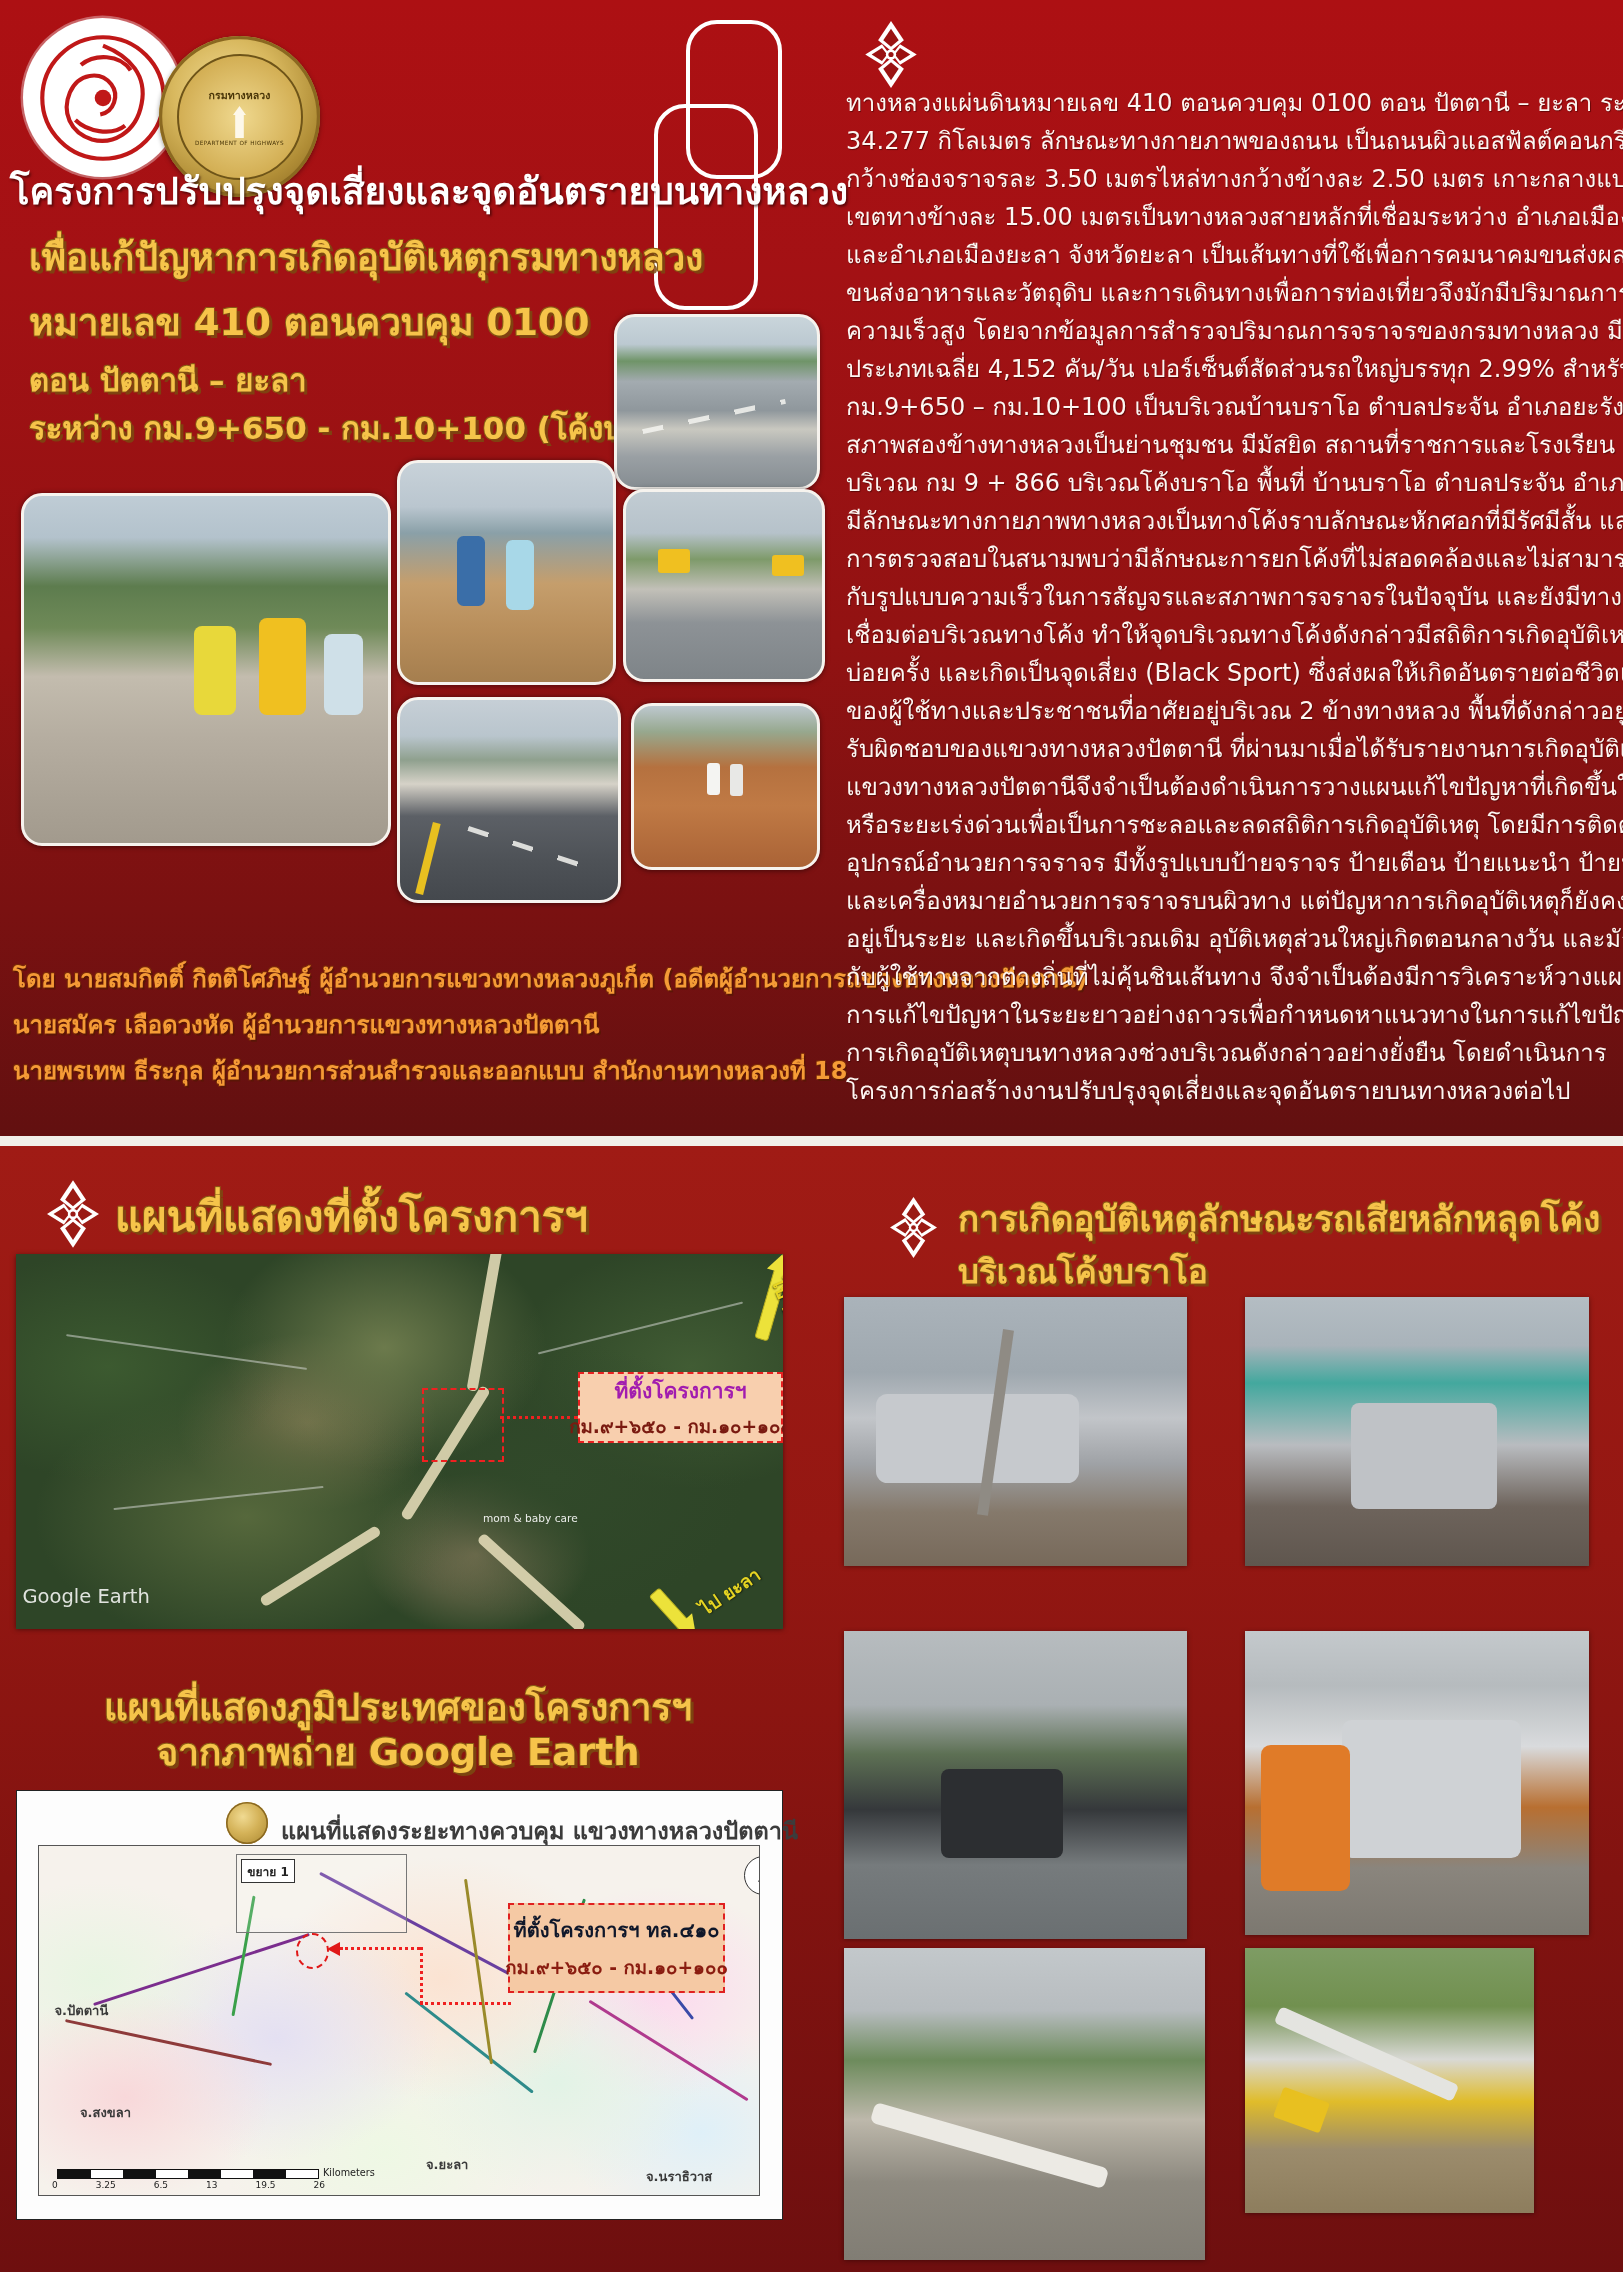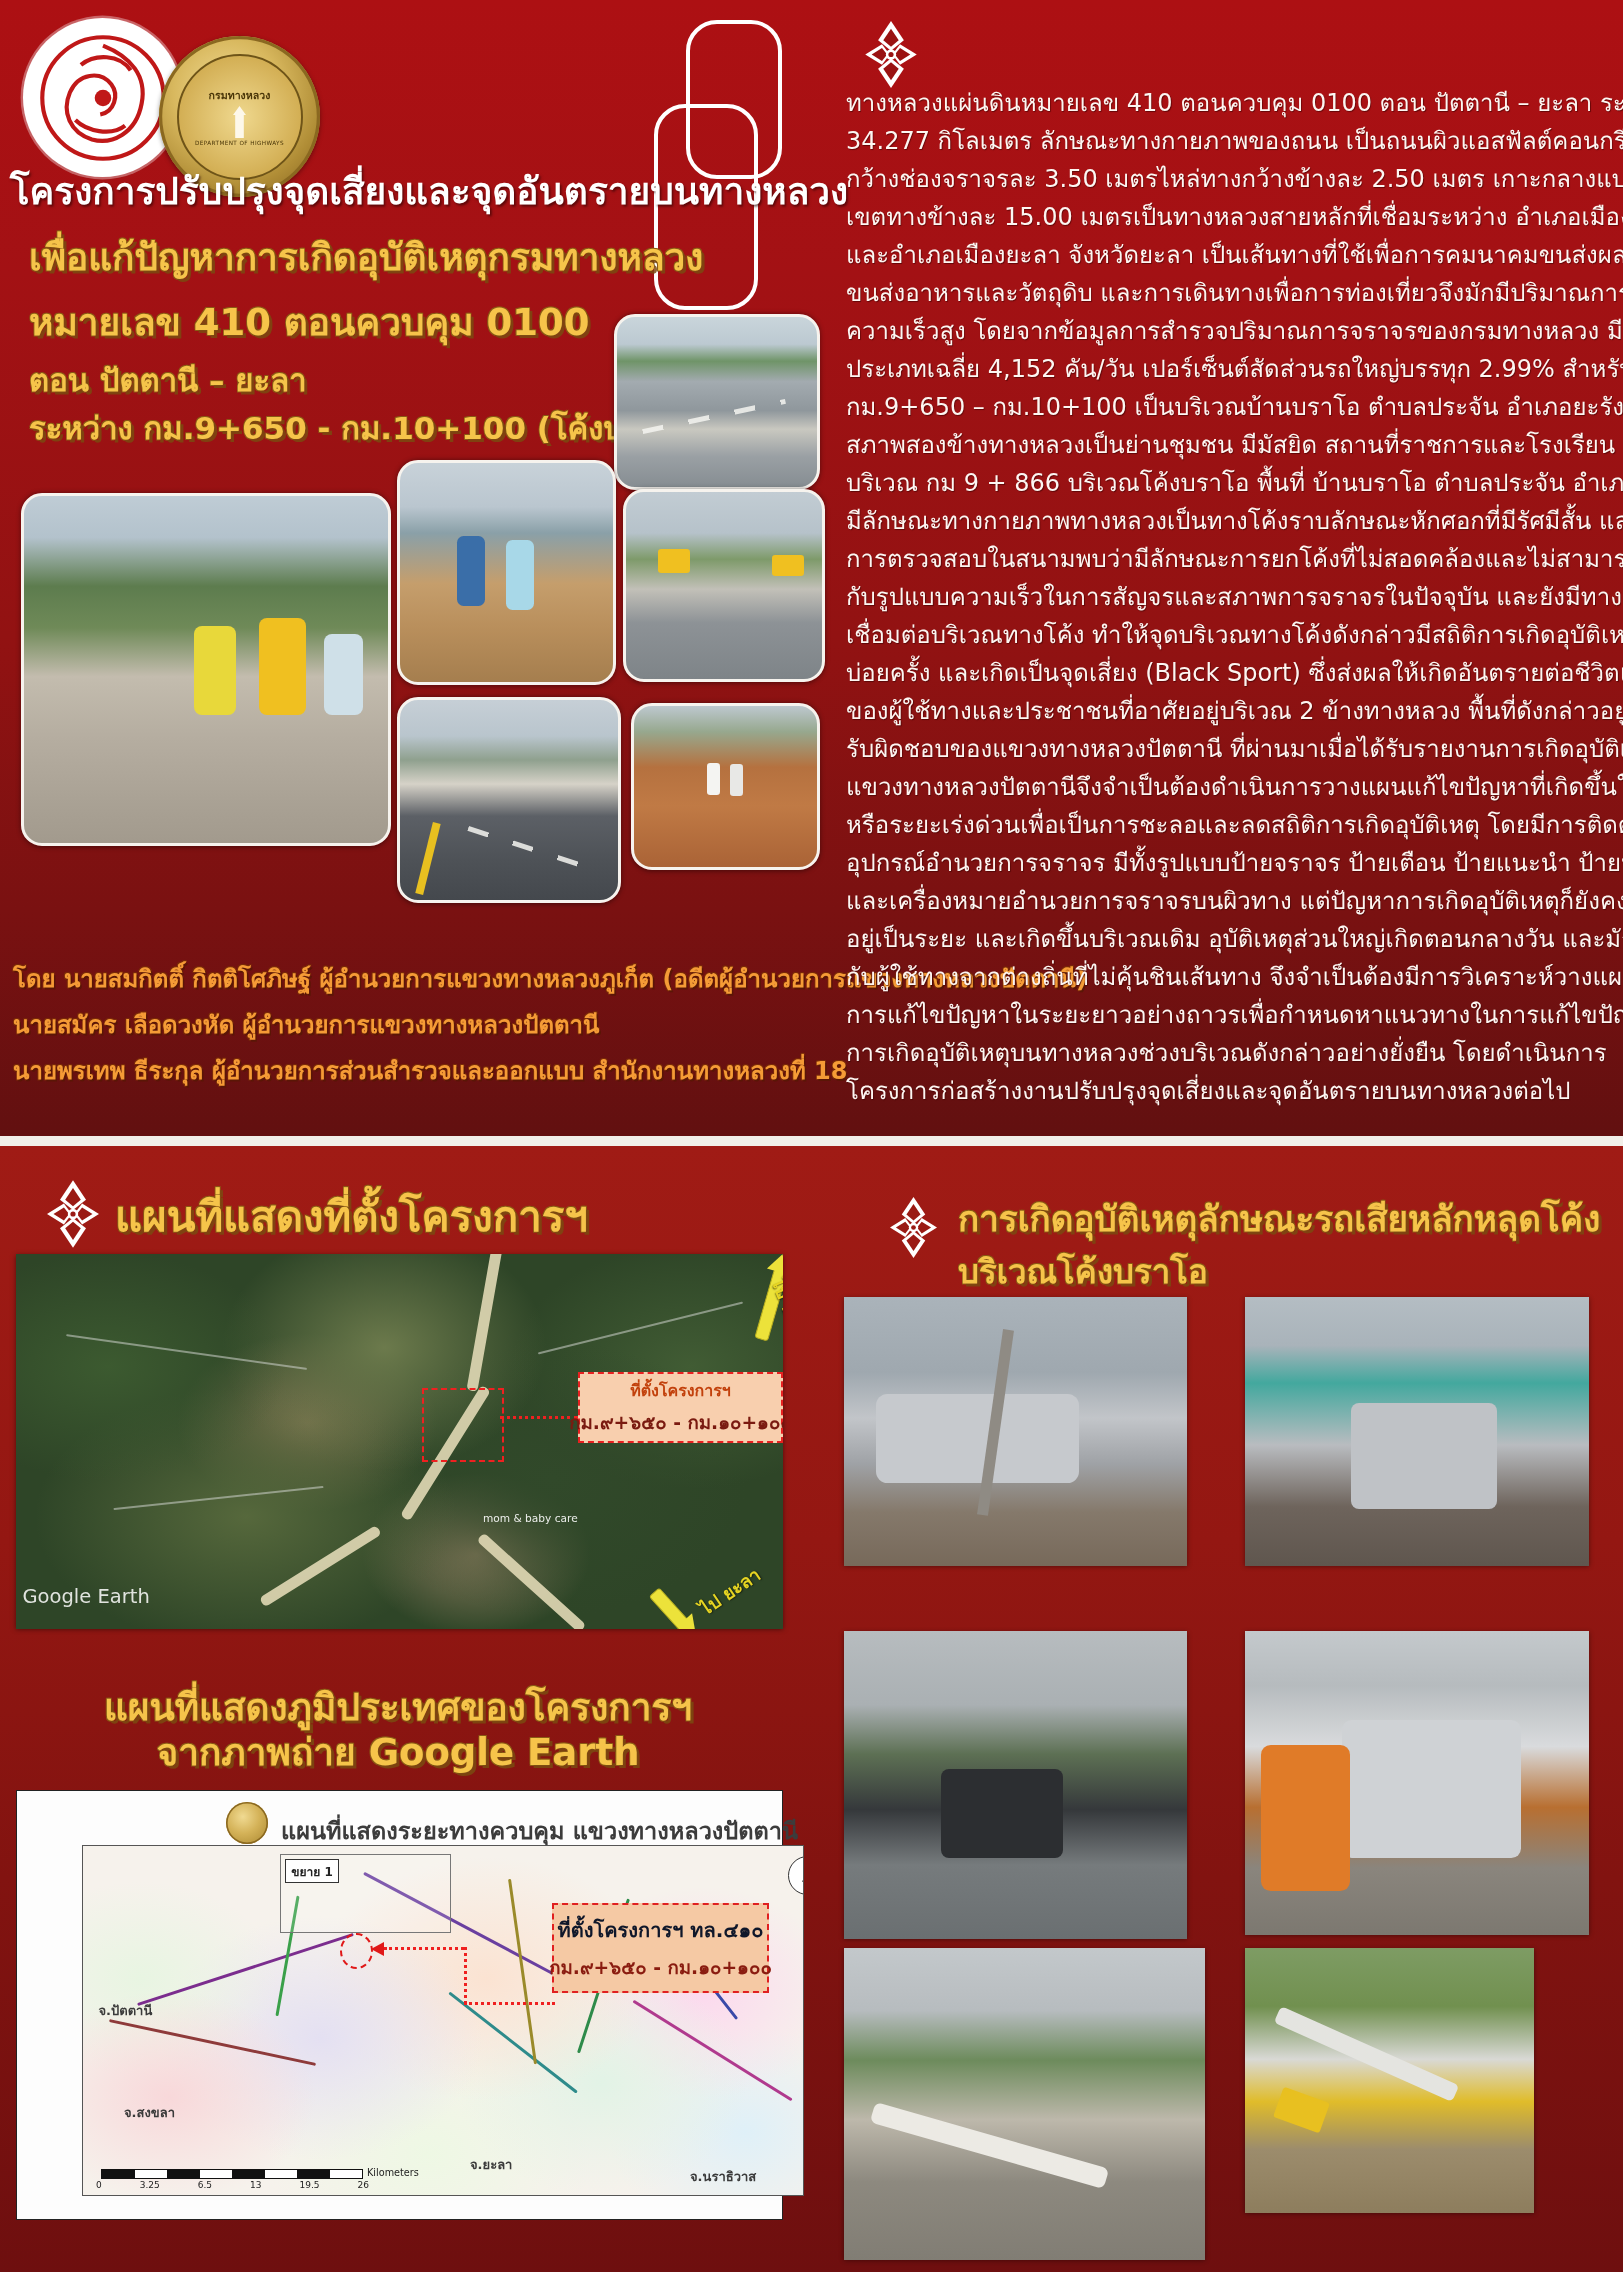--- a/index.html
+++ b/index.html
@@ -74,21 +74,21 @@
   }
   .sat-road{position:absolute;width:10.6px;background:#ddd6b2;opacity:.92;border-radius:4.9px;}
   .sat-minor{position:absolute;height:2.4px;background:#cfd4cd;opacity:.55;border-radius:1.6px;}
   .dash-rect{position:absolute;border:2.4px dashed #ef2020;}
   .dash-line-h{position:absolute;border-top:3.2px dotted #ef2020;}
   .dash-line-v{position:absolute;border-left:3.2px dotted #ef2020;}
   .callout{
     position:absolute;background:#f8cfae;border:2.4px dashed #e82020;
     display:flex;flex-direction:column;align-items:center;justify-content:center;gap:4.9px;
   }
-  .callout .c1{color:#c2410c;font-weight:bold;font-size:16px;white-space:nowrap;}
+  .callout .c1{color:#a21caf;font-weight:bold;font-size:21px;white-space:nowrap;}
   .callout .c2{color:#7a1a10;font-weight:bold;font-size:18.7px;white-space:nowrap;}
   .sat-arrow-line{position:absolute;width:12px;background:#ece23a;border:1.6px solid #b8ae20;border-radius:3.2px;}
   .sat-arrow-tip{position:absolute;width:0;height:0;}
   .sat-arrow-text{position:absolute;color:#e6d422;font-weight:bold;font-size:18px;white-space:nowrap;text-shadow:0.8px 0.8px 1.6px rgba(0,0,0,.6);}
   .watermark{position:absolute;color:rgba(255,255,255,.85);font-size:19.5px;}
   .poi{position:absolute;color:rgba(255,255,255,.9);font-size:10.6px;white-space:nowrap;}
   
   .map-panel{left:16px;top:1790px;width:767px;height:430px;background:#fdfdfd;border:1.6px solid #222;box-sizing:border-box;position:absolute;}
   .panel-title{position:absolute;left:264px;top:21px;font-size:23.5px;font-weight:bold;color:#3c3c3c;white-space:nowrap;}
   .panel-seal{position:absolute;left:209px;top:11.4px;width:42px;height:42px;border-radius:50%;
@@ -98,21 +98,20 @@
     background:
       radial-gradient(146px 106px at 12% 72%,#f8d8da 0%,transparent 100%),
       radial-gradient(138px 97px at 8% 38%,#e8f5e2 0%,transparent 100%),
       radial-gradient(162px 122px at 33% 55%,#e4e0f2 0%,transparent 100%),
       radial-gradient(170px 122px at 56% 38%,#fbe3d2 0%,transparent 100%),
       radial-gradient(146px 114px at 72% 68%,#e2f3e6 0%,transparent 100%),
       radial-gradient(138px 106px at 86% 42%,#fcd9ee 0%,transparent 100%),
       radial-gradient(138px 106px at 92% 82%,#dff0f8 0%,transparent 100%),
       radial-gradient(162px 122px at 48% 88%,#eef8e4 0%,transparent 100%),
       #f6f2ec;
-    margin-left: 44px;
   }
   .mp-road{position:absolute;border-radius:2.4px;}
   .inset-box{position:absolute;left:197px;top:8px;width:169px;height:77px;border:1.6px solid #777;background:rgba(255,255,255,.15);}
   .inset-label{position:absolute;left:202px;top:13px;width:52px;height:22px;border:1.6px solid #333;background:#fff;font-size:12px;color:#222;display:flex;align-items:center;justify-content:center;font-weight:bold;}
   .compass{position:absolute;left:705px;top:9.7px;width:37px;height:37px;border:1.6px solid #333;border-radius:50%;background:#fff;display:flex;flex-direction:column;align-items:center;justify-content:flex-start;}
   .compass .n{font-size:10.6px;font-weight:bold;color:#111;line-height:11.4px;}
   .compass .nd{font-size:14.6px;color:#111;line-height:13px;}
   .mp-circle{position:absolute;left:257px;top:87px;width:29px;height:32px;border:2.4px dashed #e01818;border-radius:50%;}
   .mp-arrowhead{position:absolute;left:288px;top:96px;width:0;height:0;border-top:7.3px solid transparent;border-bottom:7.3px solid transparent;border-right:13px solid #e01818;}
   .mp-callout{position:absolute;left:469px;top:57px;width:213px;height:86px;background:#f5c9a4;border:2.4px dashed #e02020;display:flex;flex-direction:column;align-items:center;justify-content:center;gap:6.5px;}

